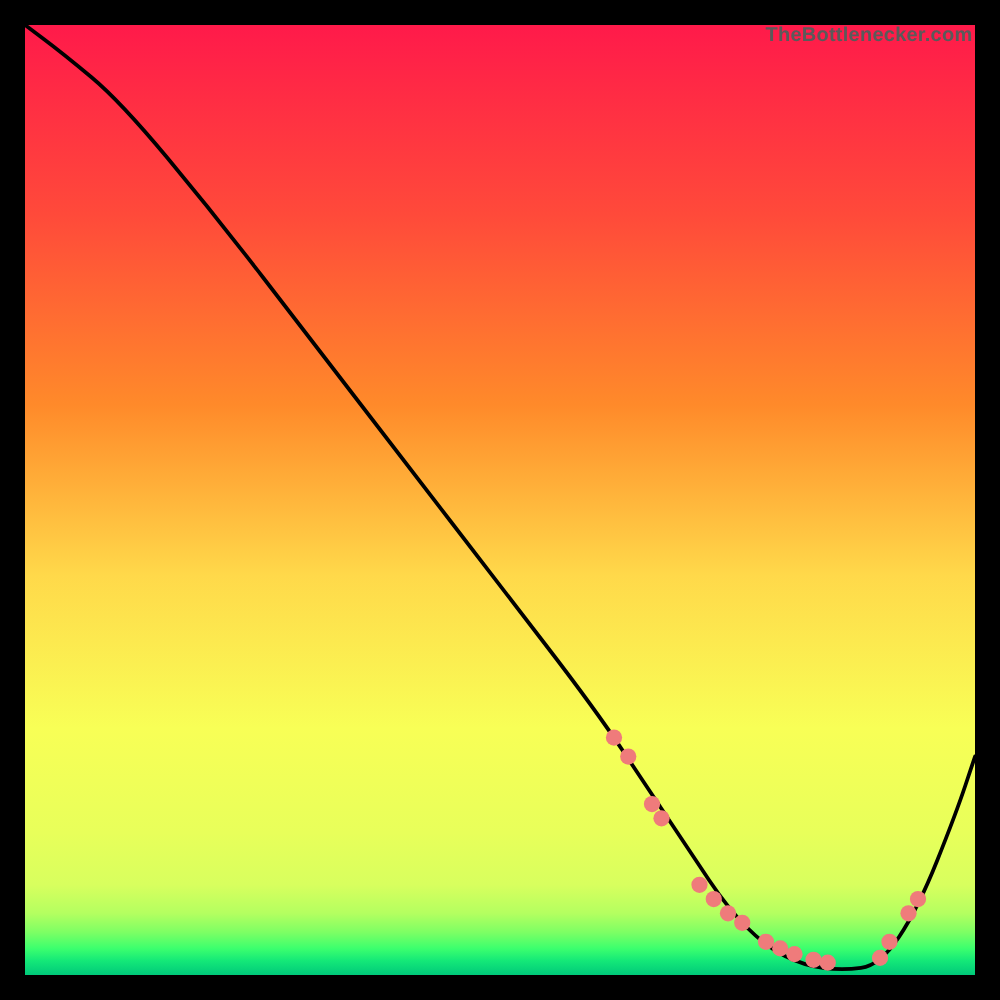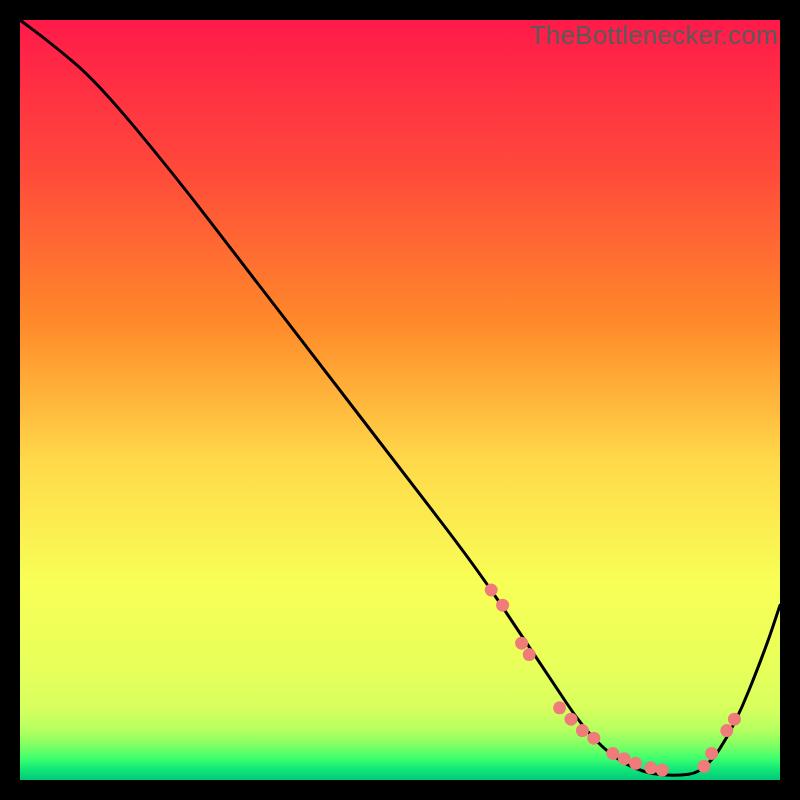--- a/index.html
+++ b/index.html
@@ -24,22 +24,22 @@
     left: 0;
     top: 0;
     width: 760px;
     height: 760px;
   }
   .watermark {
     position: absolute;
     top: 0;
     right: 2px;
     color: #5a5a5a;
-    font-size: 26px;
-    font-weight: 400;
+    font-size: 16px;
+    font-weight: 700;
     letter-spacing: 0.2px;
     user-select: none;
   }
   svg { display: block; }
 </style>
 </head>
 <body>
 
 <div class="frame">
 

